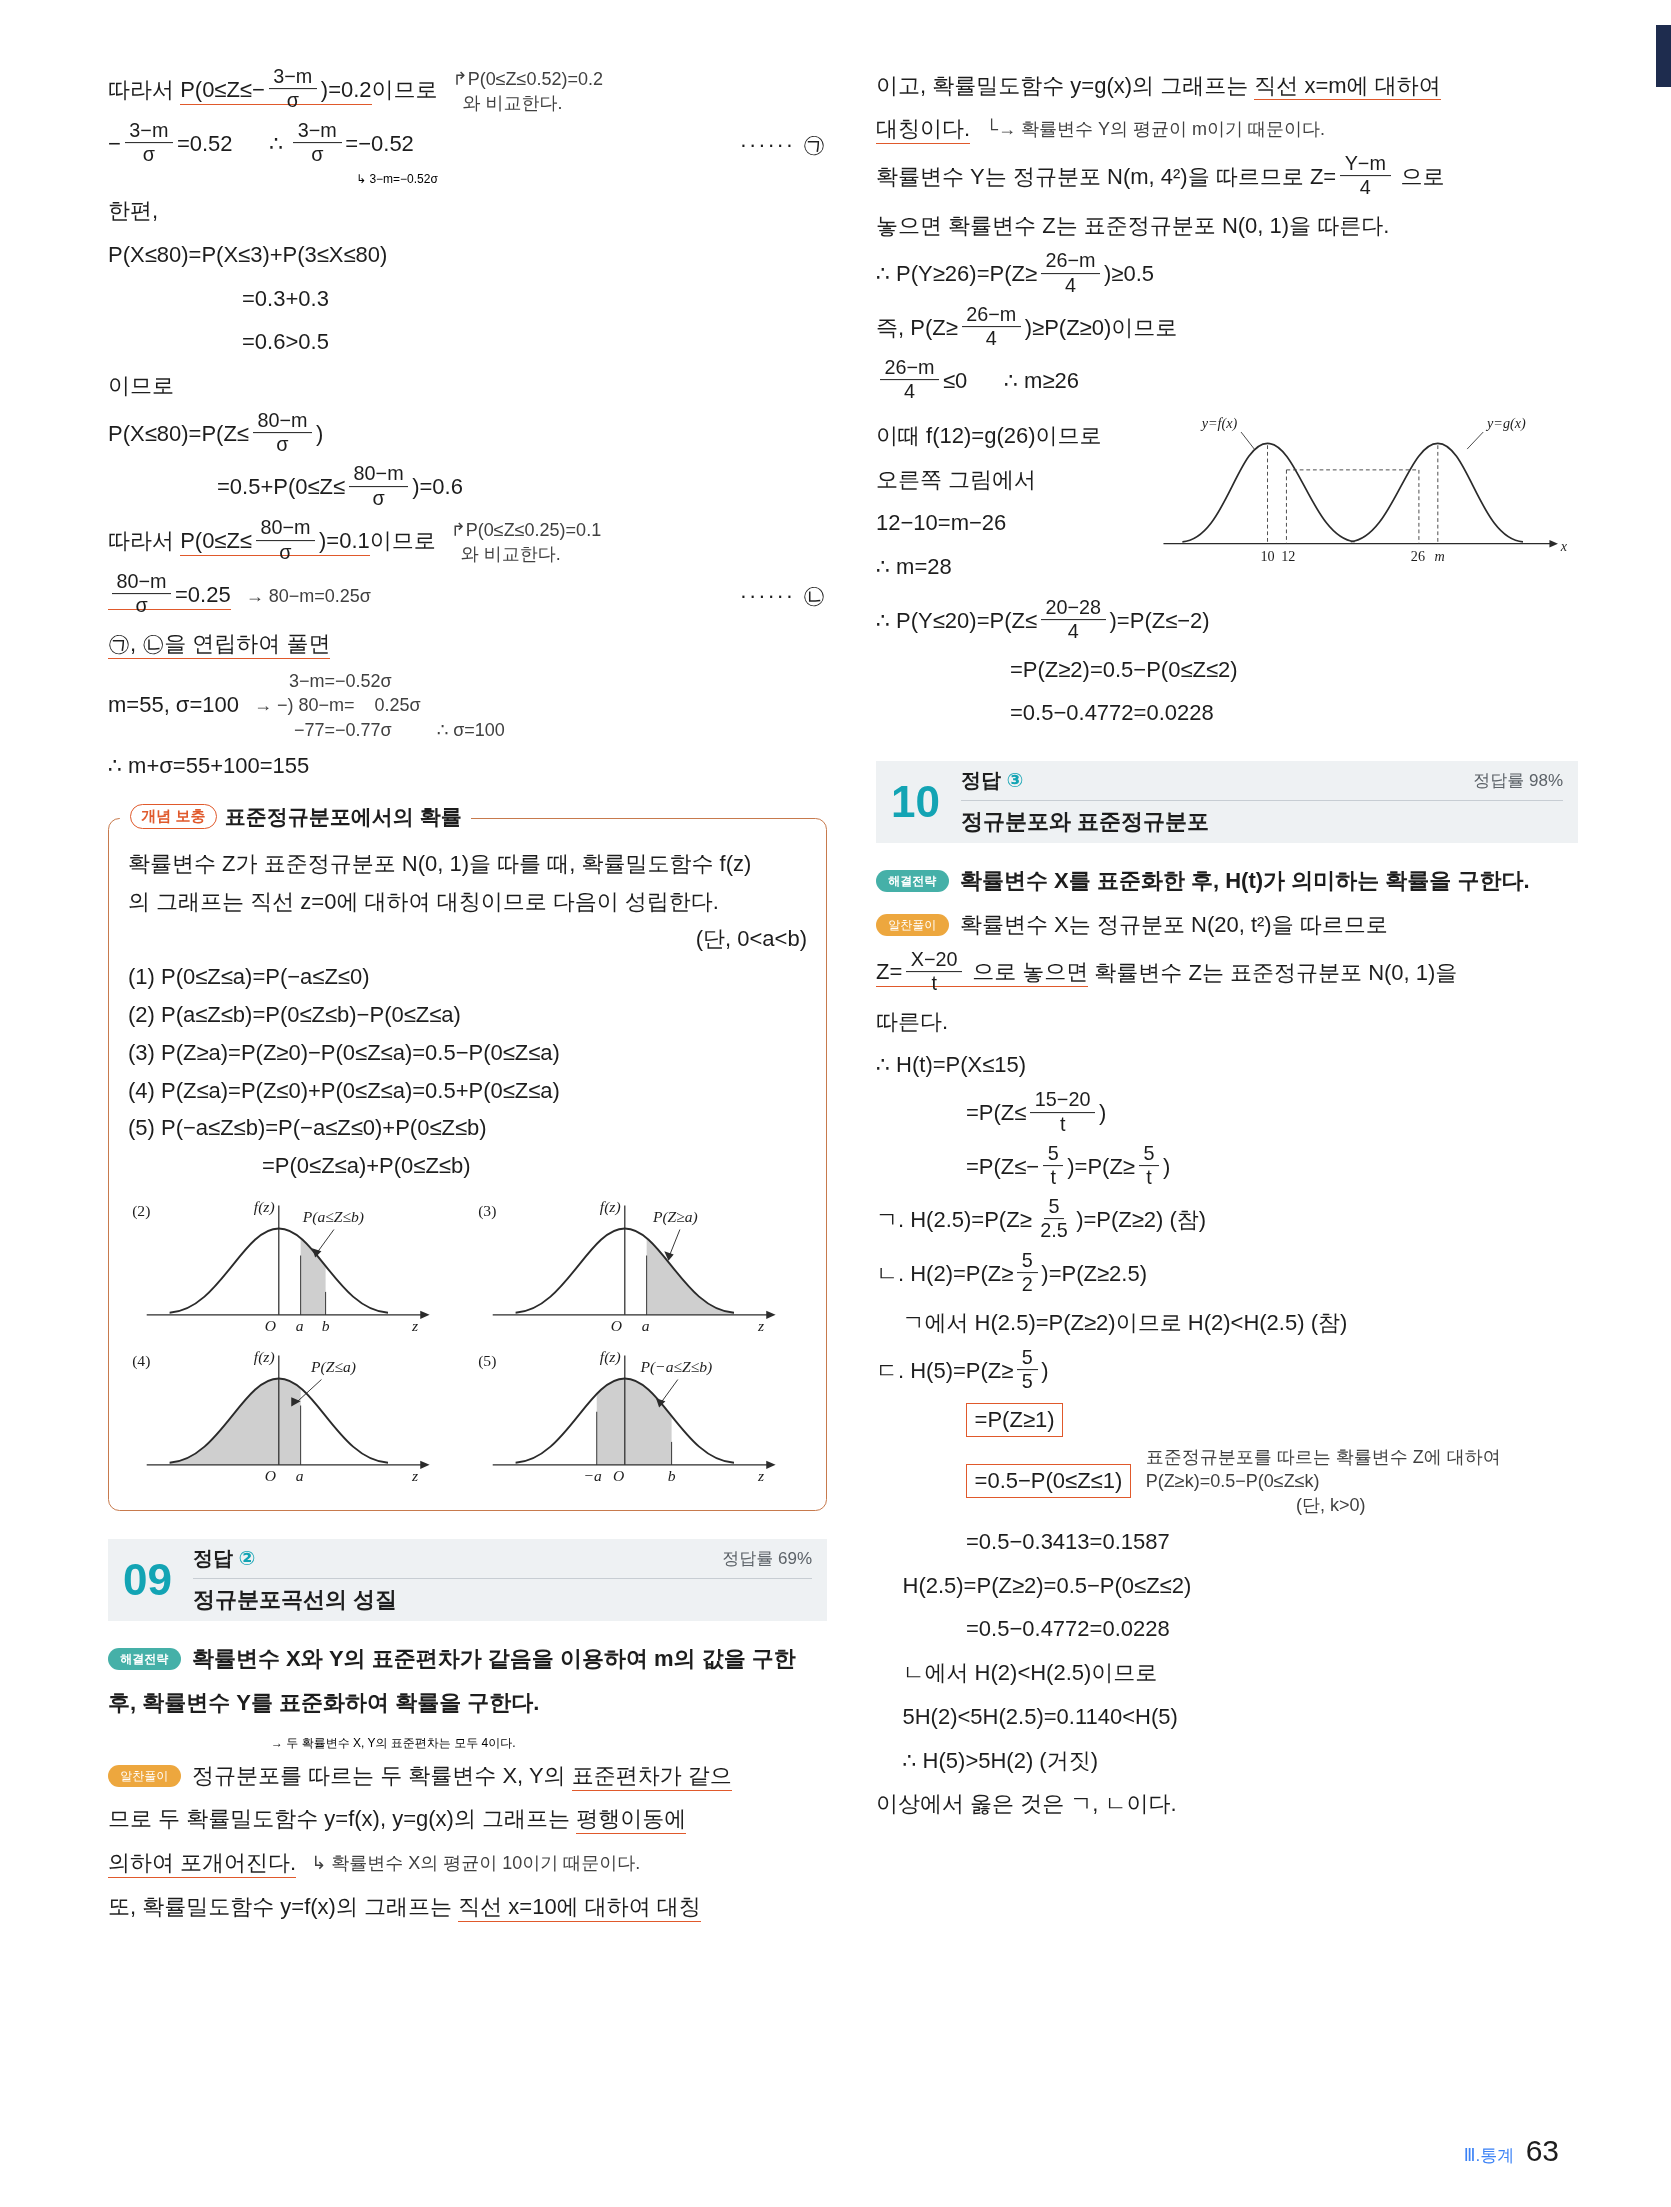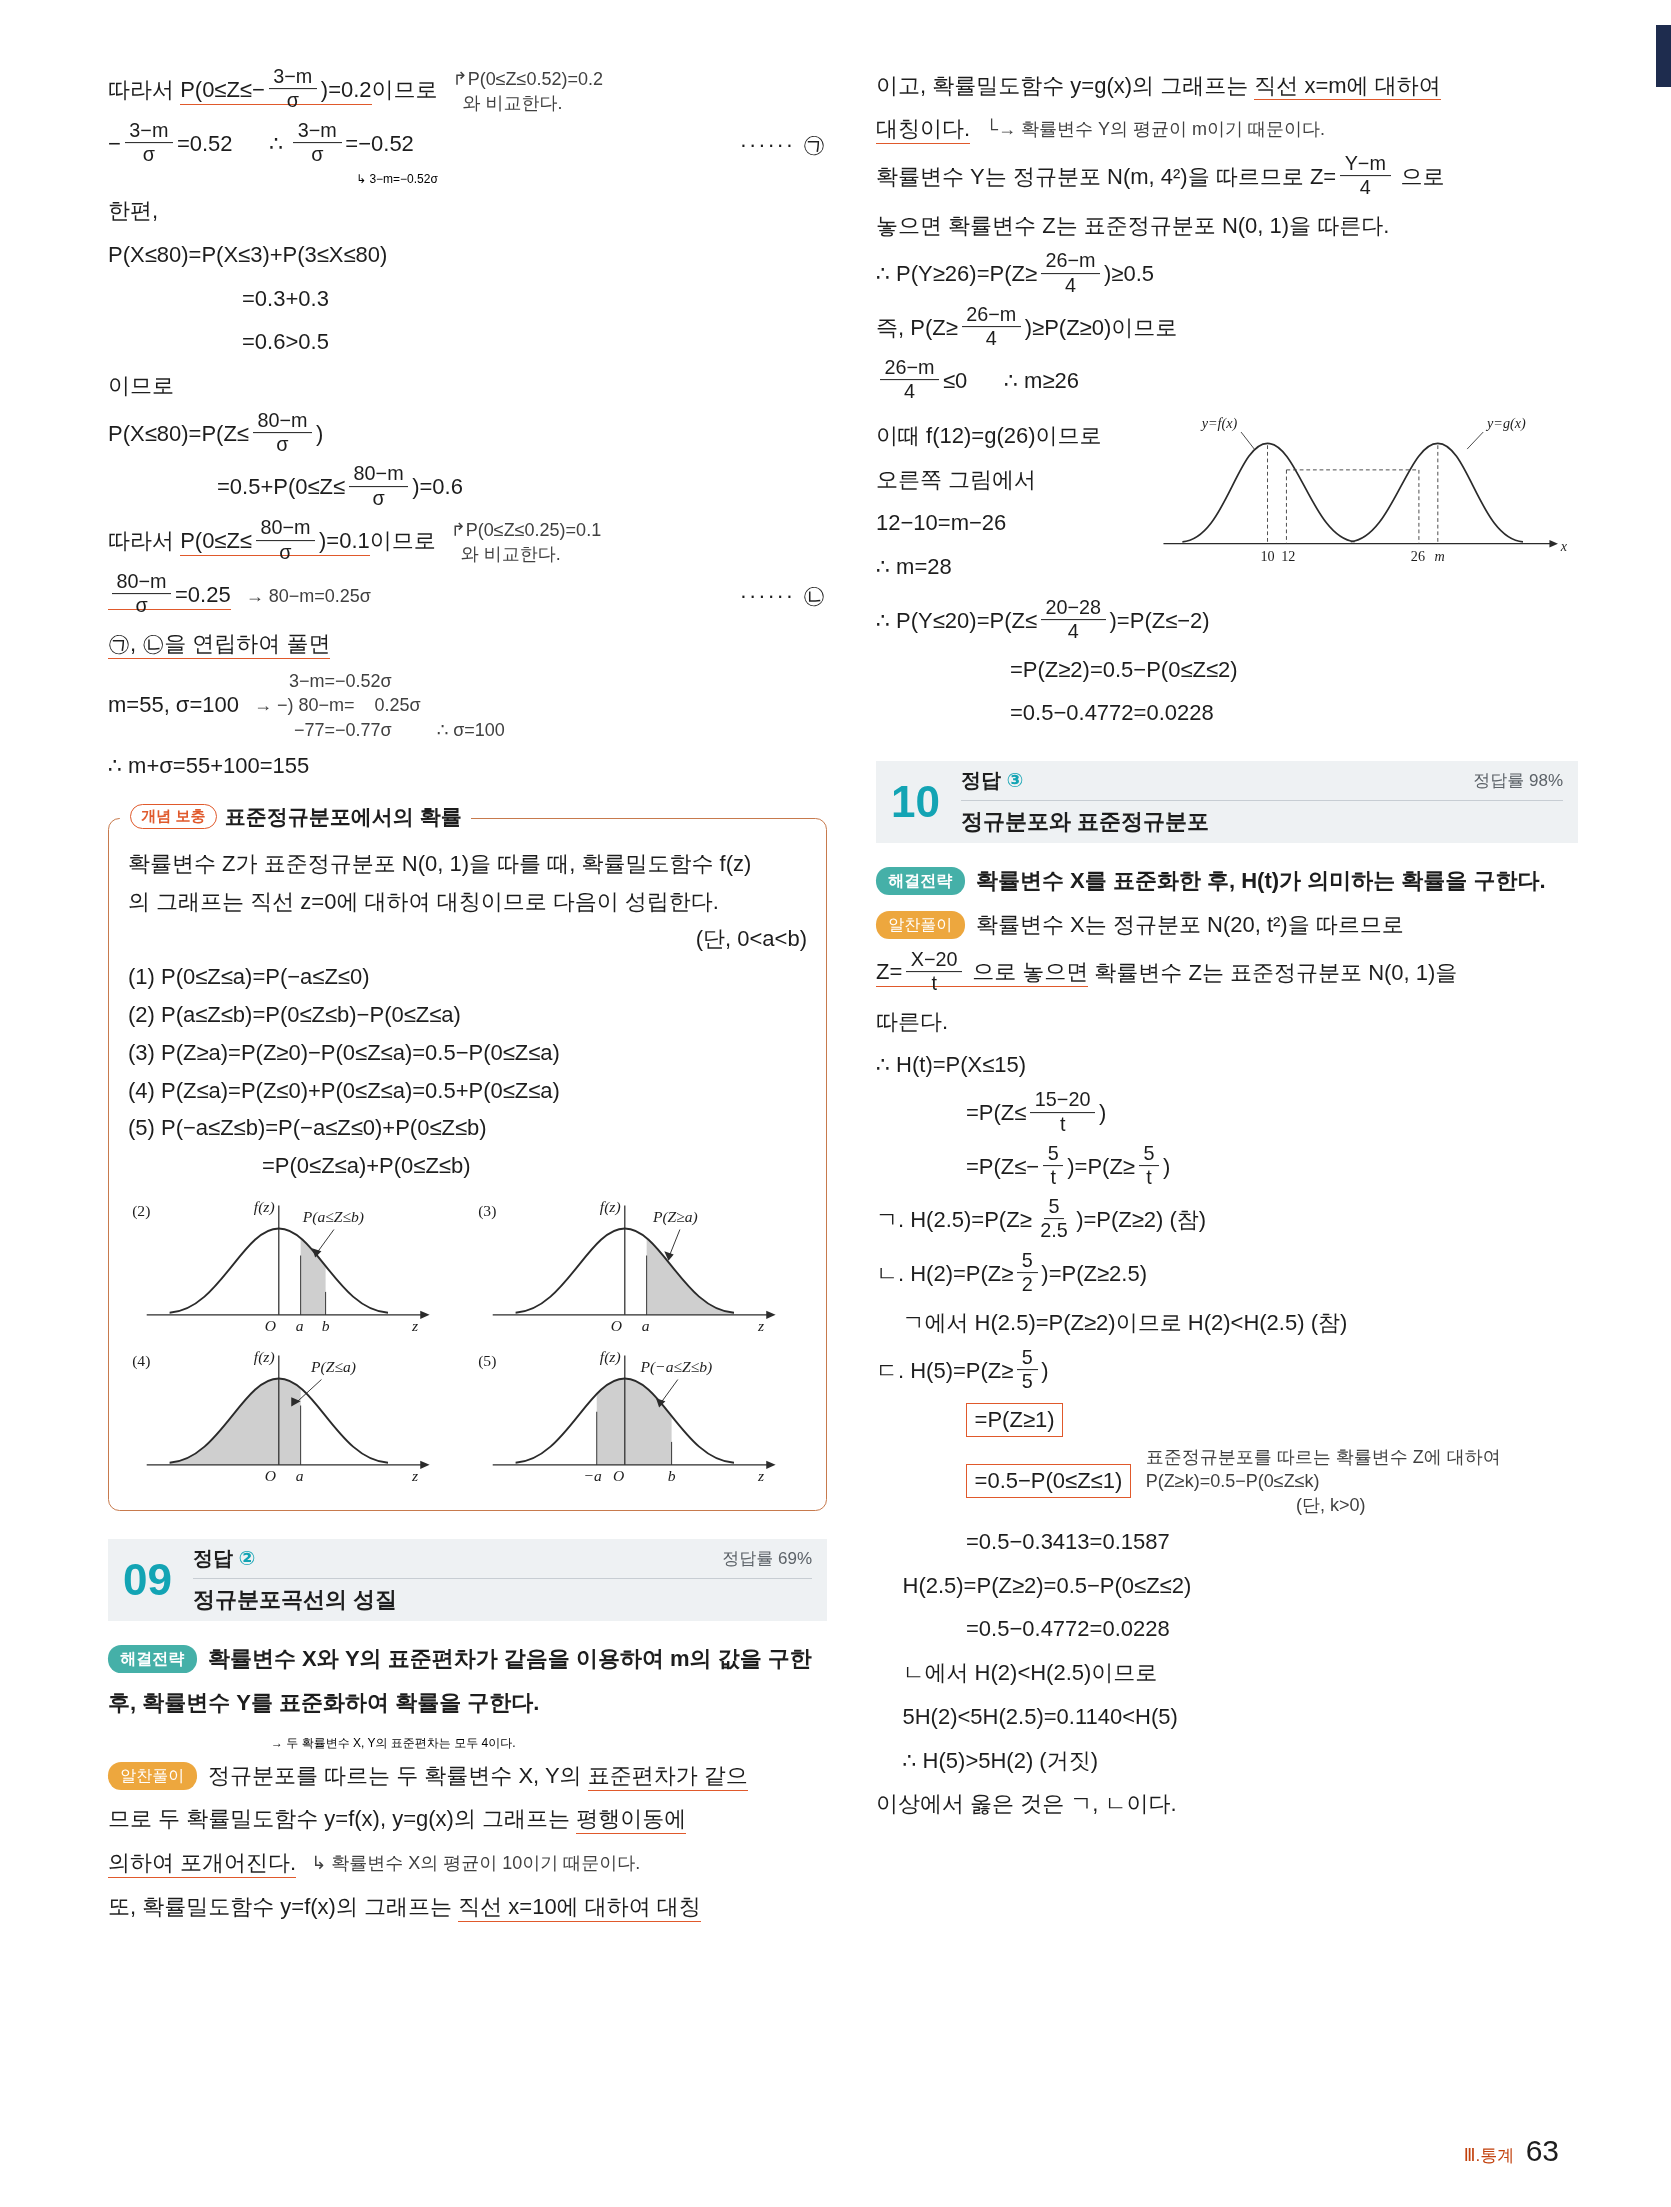--- a/index.html
+++ b/index.html
@@ -22,21 +22,21 @@
   .nbind{padding-left:248px;margin-top:-3.8px;margin-bottom:5.7px}
   .indred{padding-left:163px;margin-top:13.2px}
   .tail{margin-left:auto;letter-spacing:1.9px;white-space:pre}
   .ind1{padding-left:26.5px}
   .ind2{padding-left:109px}
   .ind3{padding-left:134px}
   .ind4{padding-left:90px}
   .rightal{justify-content:flex-end}
   .bold{font-weight:bold}
 
-  .badge{display:inline-block;color:#fff;font-size:16px;border-radius:13.2px;padding:2.8px 12.3px;margin-right:11.4px;white-space:nowrap;flex:0 0 auto}
+  .badge{display:inline-block;color:#fff;font-size:12px;border-radius:13.2px;padding:2.8px 12.3px;margin-right:11.4px;white-space:nowrap;flex:0 0 auto}
   .badge.teal{background:#45b0a8}
   .badge.amber{background:#eda73e}
   .strategy{margin-top:7.6px}
   .solution{margin-top:1.9px}
 
   .prob-header{display:flex;background:#eef1f3;margin:28px 0 19px;align-items:stretch}
   .prob-num{color:#13a4b4;font-size:44px;font-weight:bold;padding:7.6px 21px 7.6px 15px;display:flex;align-items:center}
   .prob-body{flex:1;display:flex;flex-direction:column;justify-content:center;padding-right:15px}
   .prob-row1{display:flex;justify-content:space-between;align-items:center;border-bottom:0.9px solid #c7cdd3;padding:6.6px 0 5.7px}
   .prob-answer{font-weight:bold;font-size:20px}
@@ -58,21 +58,21 @@
   .curve{fill:none;stroke:#2b2b2b;stroke-width:1.8}
   .fillc{fill:#cfcfcf;stroke:none}
   .ax{stroke:#2b2b2b;stroke-width:1.2}
   .axh{fill:#2b2b2b}
   .thin{stroke:#2b2b2b;stroke-width:0.9}
   .dash{stroke:#444;stroke-width:1;stroke-dasharray:4 3}
   .figrow{display:flex;align-items:flex-start;gap:3.8px;margin:3.8px 0}
   .figlines{width:274px}
 
   .footer{position:absolute;right:112px;bottom:40px;display:flex;align-items:baseline;gap:11.4px}
-  .footer .chap{font-size:17px;color:#c2410c}
+  .footer .chap{font-size:17px;color:#3b82f6}
   .footer .num{font-size:30px;font-weight:normal}
   .edge-tab{position:absolute;right:0;top:24.6px;width:15px;height:62px;background:#1e2c4e}
 </style>
 </head>
 <body>
 
 <div class="page">
   <div class="cols">
 
     <div class="col left">

